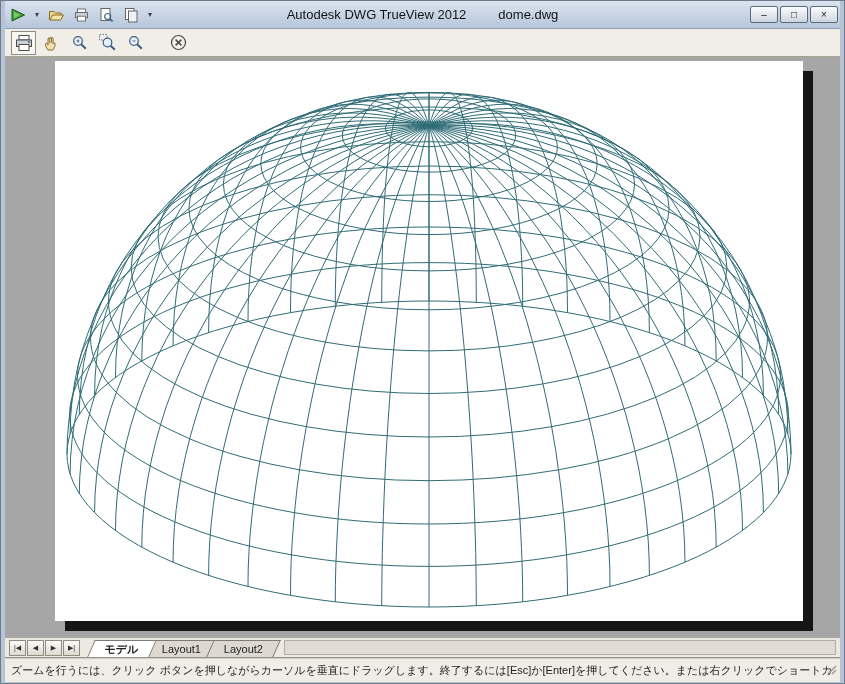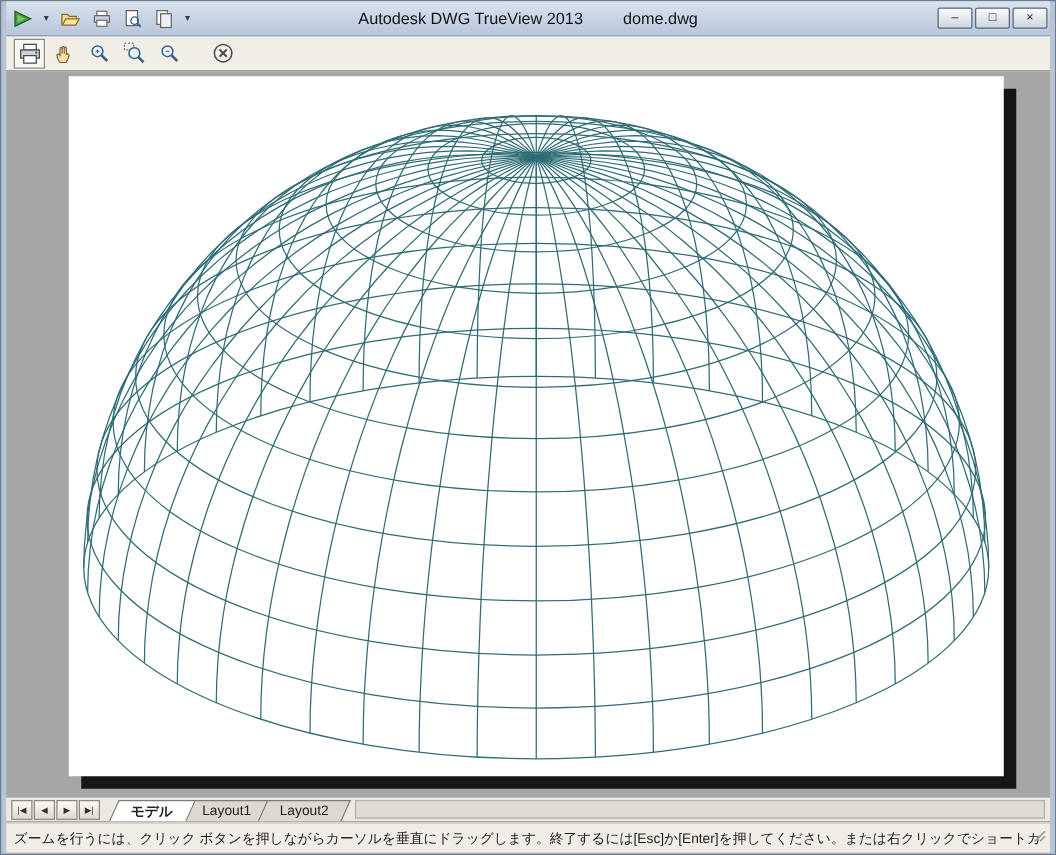--- a/index.html
+++ b/index.html
@@ -121,21 +121,21 @@
       <span class="qat-btn">
         <svg width="17" height="16" viewBox="0 0 17 16">
           <rect x="2.5" y="1.5" width="8.5" height="11" fill="#ffffff" stroke="#666"></rect>
           <rect x="5.5" y="4" width="8.5" height="11" fill="#eef2f6" stroke="#666"></rect>
         </svg>
       </span>
       <span class="dd-glyph">▾</span>
     </div>
 
     <div class="title">
-      <span>Autodesk DWG TrueView 2013</span><span class="doc">dome.dwg</span>
+      <span>Autodesk DWG TrueView 2012</span><span class="doc">dome.dwg</span>
     </div>
 
     <div class="controls">
       <span class="winbtn">–</span>
       <span class="winbtn">□</span>
       <span class="winbtn">×</span>
     </div>
   </div>
 
   <div class="toolbar">

